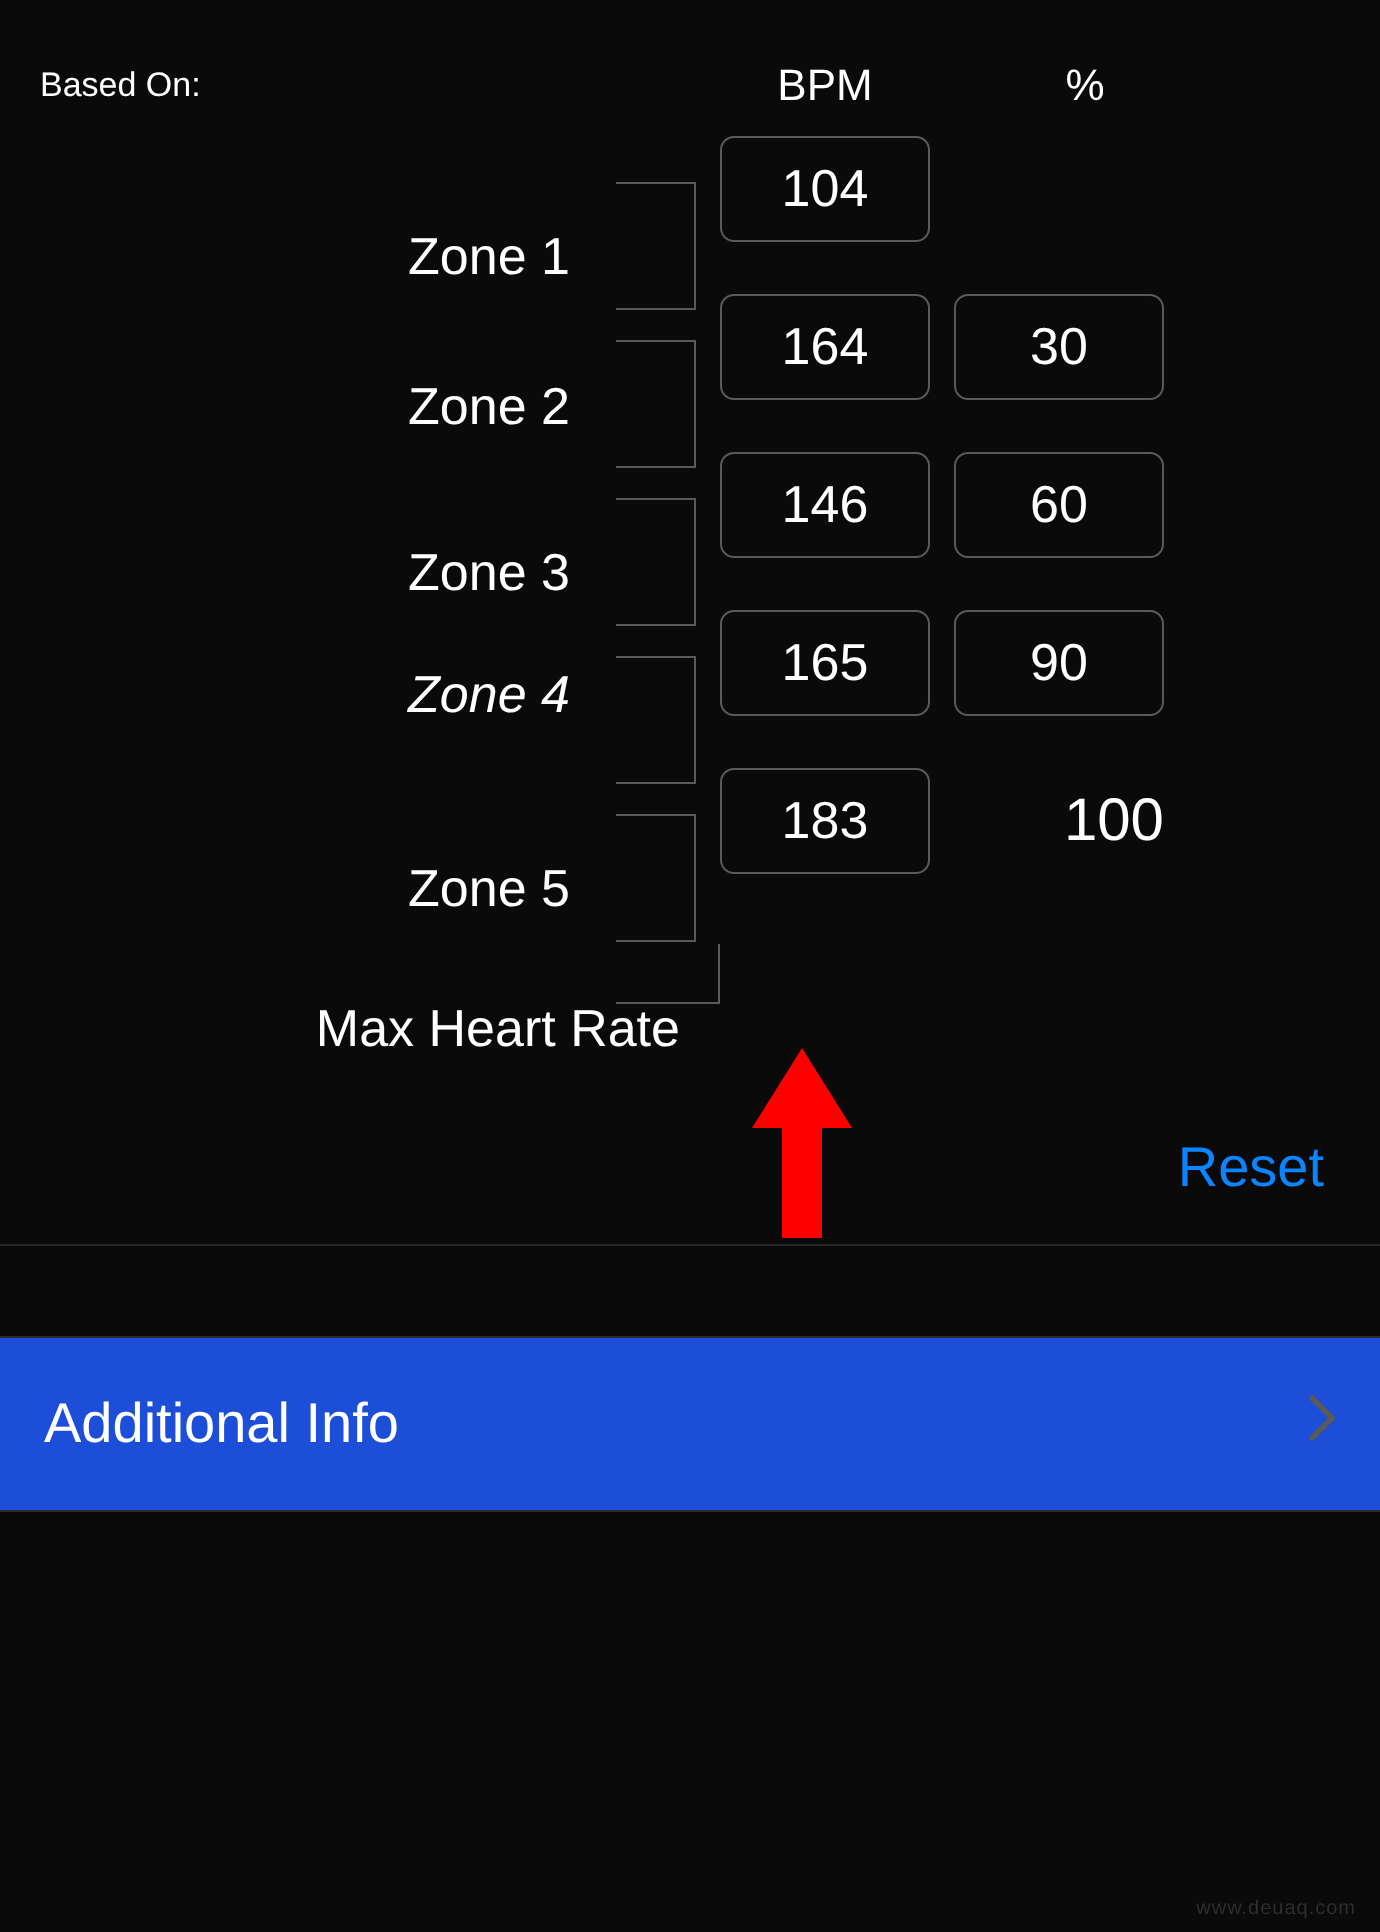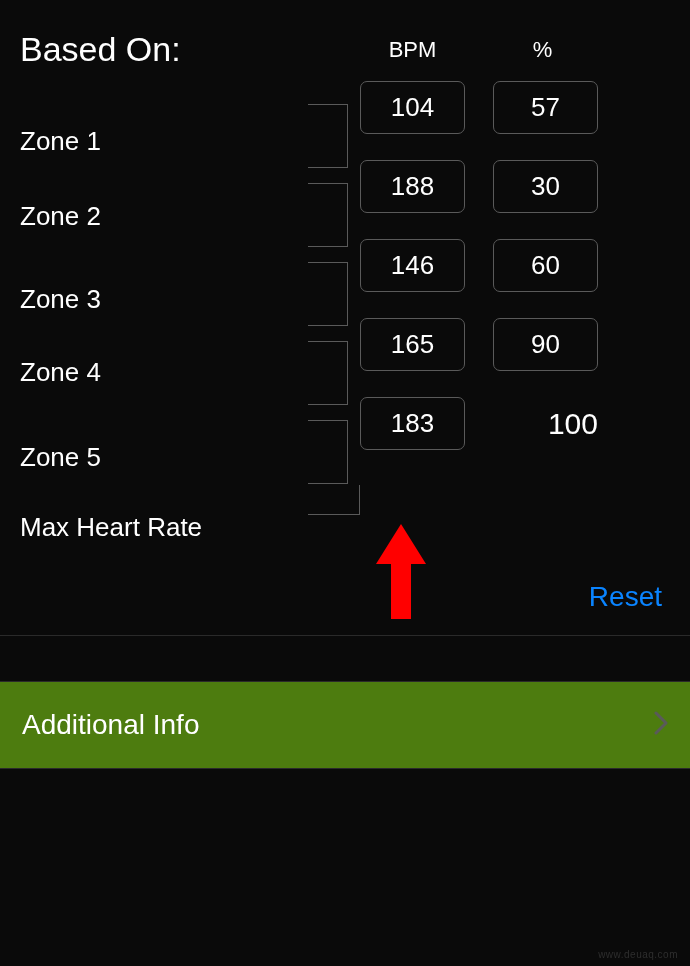--- a/index.html
+++ b/index.html
@@ -18,21 +18,21 @@
     }
     .content {
       padding: 30px 20px 0 20px;
     }
     .header-row {
       display: flex;
       align-items: center;
       margin-bottom: 12px;
     }
     .based-on {
-      font-size: 34px;
+      font-size: 17px;
       flex: 0 0 340px;
     }
     .col-head {
       font-size: 22px;
       text-align: center;
     }
     .col-head.bpm {
       width: 105px;
       margin-left: 0;
       margin-right: 25px;
@@ -41,27 +41,27 @@
       width: 105px;
     }
     .zones-area {
       position: relative;
       margin-left: 0;
     }
     .zone-label {
       position: absolute;
       font-size: 26px;
       color: #fff;
-      text-align: left;
+      text-align: right;
       width: 265px;
     }
     .zone-label.z1 { top: 45px; }
     .zone-label.z2 { top: 120px; }
     .zone-label.z3 { top: 203px; }
-    .zone-label.z4 { top: 276px; }
+    .zone-label.z4 { top: 264px; font-style: italic; }
     .zone-label.z5 { top: 361px; }
     .zone-label.max { top: 418px; width: 320px; margin-top: 13px; }
     .bracket {
       position: absolute;
       left: 288px;
       width: 40px;
       border-right: 1.5px solid #5a5a5a;
       border-top: 1.5px solid #5a5a5a;
       border-bottom: 1.5px solid #5a5a5a;
     }
@@ -72,21 +72,21 @@
     .bracket.b5 { top: 339px; height: 64px; }
     .bracket.b6 { top: 404px; height: 30px; border-top: none; left: 288px; width: 52px;}
     .fields {
       position: absolute;
       left: 340px;
       top: 0;
     }
     .field-row {
       display: flex;
       align-items: center;
-      gap: 28px;
+      gap: 12px;
       margin-bottom: 26px;
       height: 53px;
     }
     .field {
       width: 105px;
       height: 53px;
       border: 1.5px solid #5a5a5a;
       border-radius: 7px;
       display: flex;
       align-items: center;
@@ -116,21 +116,21 @@
       border: none;
       cursor: pointer;
     }
     .section-divider-top {
       border-top: 1px solid #2a2a2a;
       margin-top: 22px;
       height: 46px;
       background: #0a0a0a;
     }
     .list-row {
-      background: #4d7c0f;
+      background: #1d4ed8;
       border-top: 1px solid #2a2a2a;
       border-bottom: 1px solid #2a2a2a;
       height: 88px;
       display: flex;
       align-items: center;
       justify-content: space-between;
       padding: 0 22px;
       cursor: pointer;
     }
     .list-label {
@@ -183,24 +183,23 @@
     <div class="bracket b1"></div>
     <div class="bracket b2"></div>
     <div class="bracket b3"></div>
     <div class="bracket b4"></div>
     <div class="bracket b5"></div>
     <div class="bracket b6"></div>
 
     <div class="fields">
       <div class="field-row">
         <div class="field">104</div>
-        <div class="field">57</div>
-      </div>
-      <div class="field-row">
-        <div class="field">188</div>
+      </div>
+      <div class="field-row">
+        <div class="field">164</div>
         <div class="field">30</div>
       </div>
       <div class="field-row">
         <div class="field">146</div>
         <div class="field">60</div>
       </div>
       <div class="field-row">
         <div class="field">165</div>
         <div class="field">90</div>
       </div>

